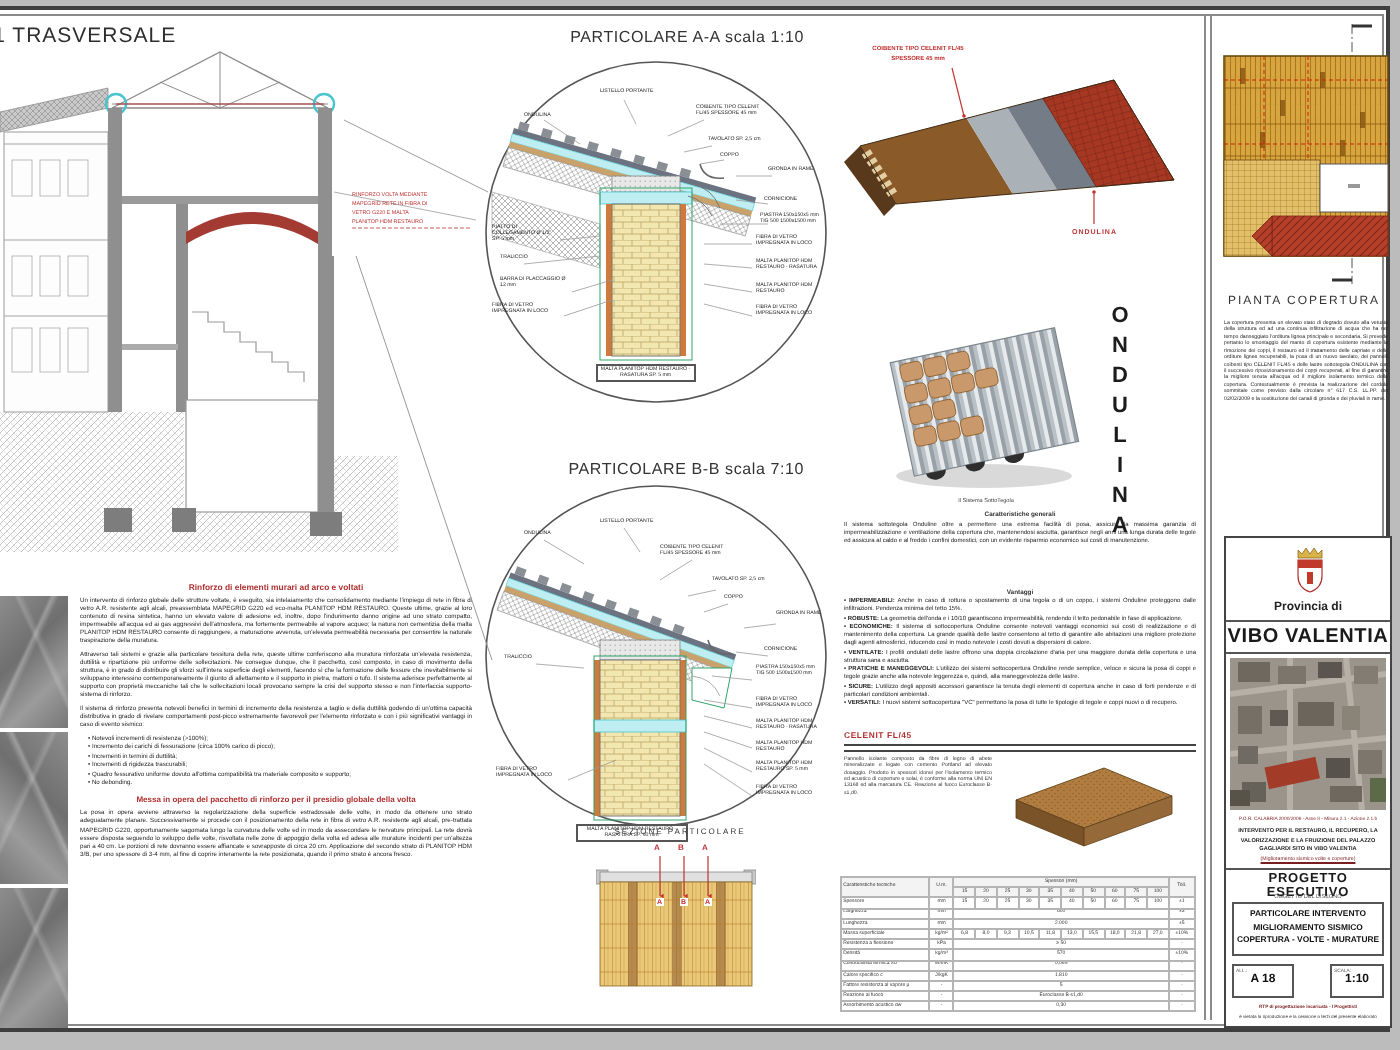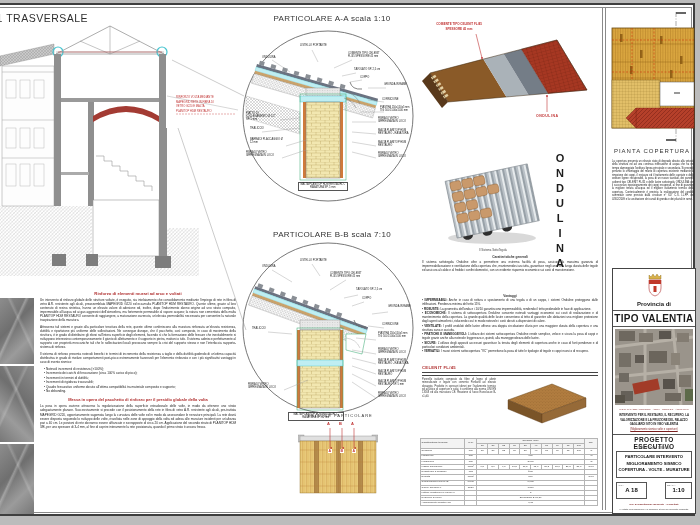--- a/index.html
+++ b/index.html
@@ -5,21 +5,21 @@
   html,body{margin:0;padding:0;background:#a9a9a9;}
   #canvas{position:relative;width:700px;height:525px;background:#bcbcbc;overflow:hidden;
           font-family:"Liberation Sans",sans-serif;}
   .abs{position:absolute;}
   #sheet{left:0;top:3px;width:695px;height:513px;background:#fff;box-sizing:border-box;
          border-top:2px solid #3f3f3f;border-right:2px solid #3f3f3f;border-bottom:2px solid #3f3f3f;}
   #frame-inner{left:-4px;top:7px;width:695px;height:504px;border:1px solid #8a8a8a;border-left:none;pointer-events:none;}
   .vdiv{top:8px;height:502px;width:1px;background:#8a8a8a;}
   h1,h2,h3,p{margin:0;padding:0;font-weight:normal;}
   .sec-title{font-size:10.5px;letter-spacing:.5px;color:#2e2e2e;white-space:nowrap;}
-  .det-title{font-size:8px;color:#333;text-align:center;letter-spacing:.3px;white-space:nowrap;}
+  .det-title{font-size:8px;color:#333;text-align:right;letter-spacing:.3px;white-space:nowrap;}
   .lbl{position:absolute;font-size:2.6px;line-height:1.15;color:#222;}
   .lblbox{border:.4px solid #555;background:#fff;text-align:center;padding:.6px .8px;}
   .redheading{color:#b03030;font-weight:bold;text-align:center;}
   .tiny{font-size:3px;line-height:1.3;text-align:justify;color:#222;}
   .flowtext{font-size:3.1px;line-height:1.32;text-align:justify;color:#1e1e1e;}
   .flowtext p{margin:0 0 2.5px 0;}
   .rbullet{margin:0 0 .4px 4px;}
   .rbullet::before{content:"•  ";}
   .obullet{margin:0 0 .8px 0;}
   .obullet::before{content:"• ";font-weight:bold;}
@@ -497,21 +497,21 @@
   <div class="abs" style="left:612px;top:160px;width:82px;font-size:2.6px;line-height:1.32;text-align:justify;color:#222;">La copertura presenta un elevato stato di degrado dovuto alla vetustà della struttura ed ad una continua infiltrazione di acqua che ha nel tempo danneggiato l'orditura lignea principale e secondaria. Si prevede pertanto lo smontaggio del manto di copertura esistente mediante la rimozione dei coppi, il restauro ed il trattamento delle capriate e delle orditure lignee recuperabili, la posa di un nuovo tavolato, dei pannelli coibenti tipo CELENIT FL/45 e delle lastre sottotegola ONDULINA con il successivo riposizionamento dei coppi recuperati, al fine di garantire la migliore tenuta all'acqua ed il migliore isolamento termico della copertura. Contestualmente è prevista la realizzazione del cordolo sommitale come previsto dalla circolare n° 617 C.S. LL.PP. del 02/02/2009 e la sostituzione dei canali di gronda e dei pluviali in rame.</div>
 
   <div class="abs" id="tblock" style="left:612px;top:268px;width:84px;height:246px;">
     <svg class="abs" style="left:28px;top:3px;" width="28" height="28" viewBox="0 0 28 28">
       <path d="M8,7 L8,3 L10,5 L12,2 L14,5 L16,2 L18,5 L20,3 L20,7 Z" fill="#d9b24a" stroke="#8a6a1f" stroke-width=".4"></path>
       <path d="M8,8 h12 v8 q0,6 -6,8 q-6,-2 -6,-8 Z" fill="#fff" stroke="#b03030" stroke-width=".6"></path>
       <rect x="8" y="8" width="12" height="4" fill="#c0392b"></rect>
       <rect x="12.5" y="14" width="3" height="6" fill="#c0392b"></rect>
     </svg>
     <div class="c" style="top:32px;font-size:6px;font-weight:bold;color:#222;">Provincia di</div>
-    <div class="c" style="top:41px;height:15px;line-height:15px;border-top:1px solid #555;border-bottom:1px solid #555;font-size:10px;font-weight:bold;color:#1a1a1a;letter-spacing:.3px;">TIPO VALENTIA</div>
+    <div class="c" style="top:41px;height:15px;line-height:15px;border-top:1px solid #555;border-bottom:1px solid #555;font-size:10px;font-weight:bold;color:#1a1a1a;letter-spacing:.3px;">VIBO VALENTIA</div>
     <svg class="abs" style="left:2px;top:60px;" width="78" height="76" viewBox="0 0 78 76">
       <rect width="78" height="76" fill="#9a948b"></rect>
       <g stroke="#b6b0a6" stroke-width="3">
         <line x1="0" y1="18" x2="78" y2="8"></line>
           <line x1="0" y1="48" x2="78" y2="40"></line>
         <line x1="30" y1="0" x2="30" y2="76"></line>
           <line x1="58" y1="0" x2="66" y2="76"></line>
       </g>
       <rect x="4" y="2" width="16" height="10" fill="#6e685f"></rect>
         <rect x="24" y="4" width="14" height="9" fill="#7c756b"></rect>

